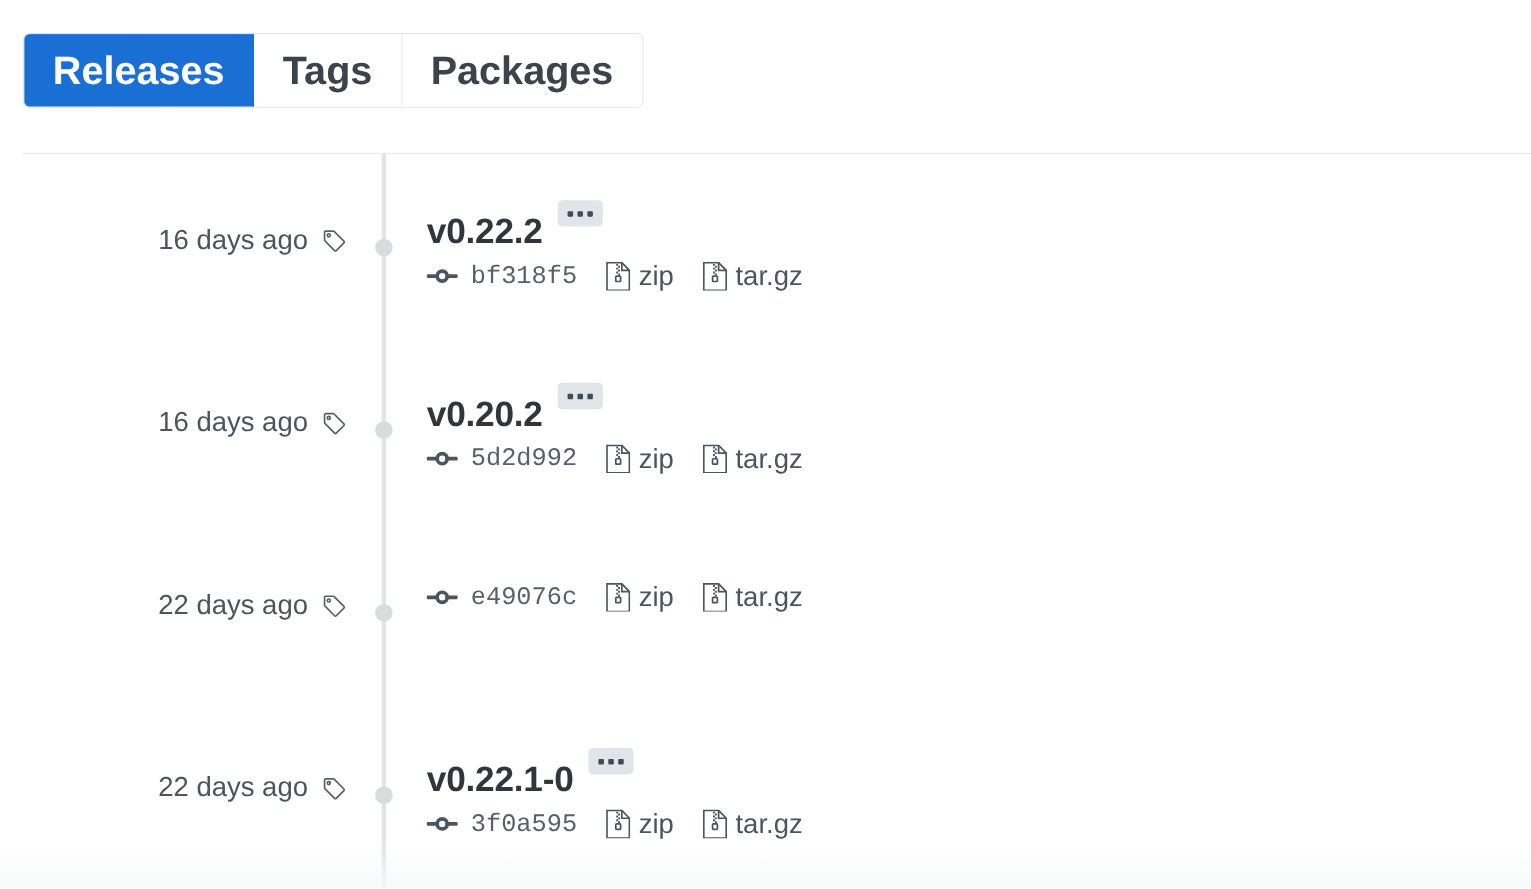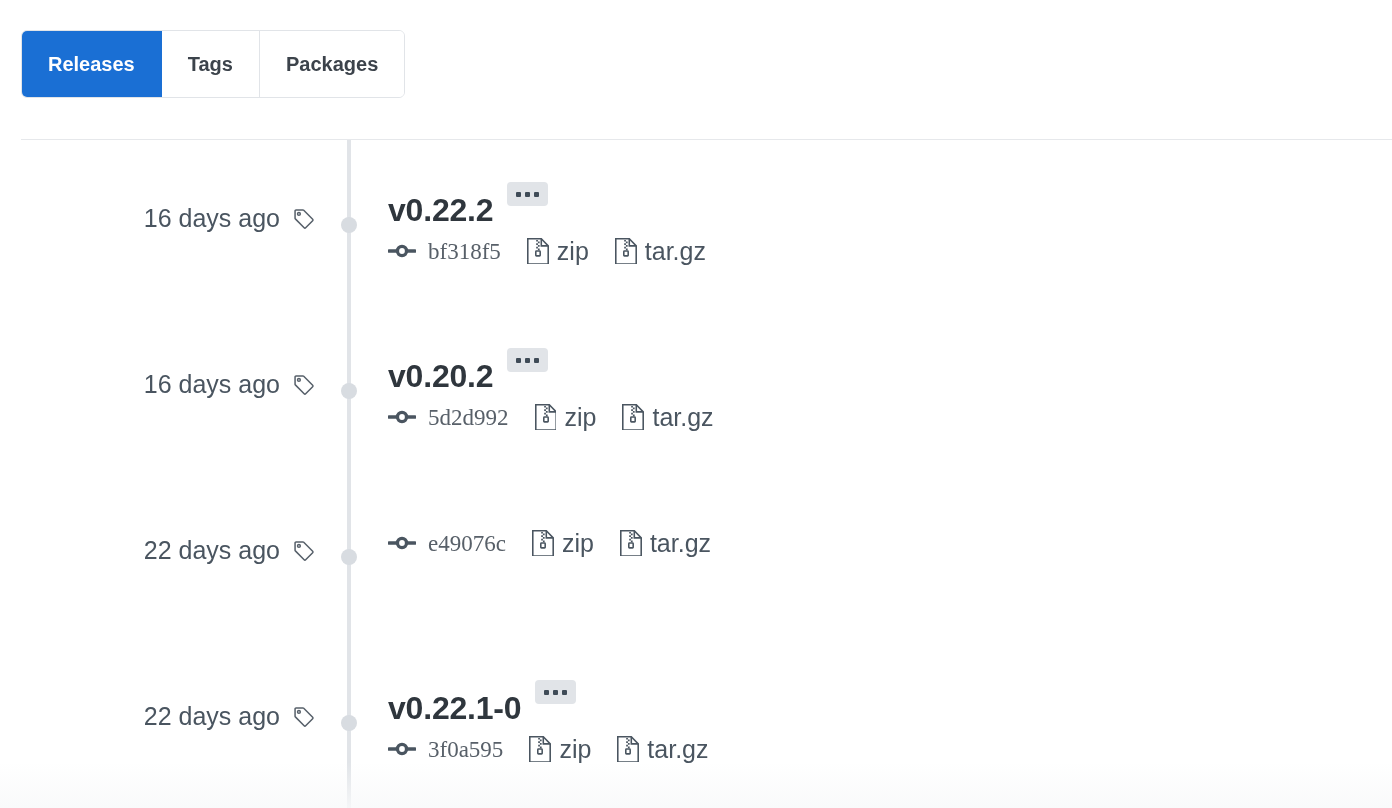--- a/index.html
+++ b/index.html
@@ -34,21 +34,21 @@
     overflow: hidden;
     background: #ffffff;
   }
   .tab {
     display: flex;
     align-items: center;
     justify-content: center;
     height: 66px;
     box-sizing: border-box;
     padding: 0 26px;
-    font-size: 20px;
+    font-size: 36px;
     font-weight: bold;
     color: #3c434b;
     background: #ffffff;
     border-right: 1px solid #e1e4e8;
     white-space: nowrap;
     cursor: pointer;
     user-select: none;
   }
   .tab:last-child { border-right: none; justify-content: center; }
   .tab.selected {
@@ -170,21 +170,21 @@
     height: 30px;
   }
   .commit-icon {
     display: block;
     width: 28px;
     height: 28px;
     color: #4a5560;
     margin-right: 12px;
   }
   .hash {
-    font-family: Liberation Serif, serif;
+    font-family: Liberation Mono, monospace;
     font-size: 23px;
     color: #586069;
     line-height: 1;
     cursor: pointer;
     text-align: right;
   }
   .asset {
     display: inline-flex;
     align-items: center;
     gap: 8px;

